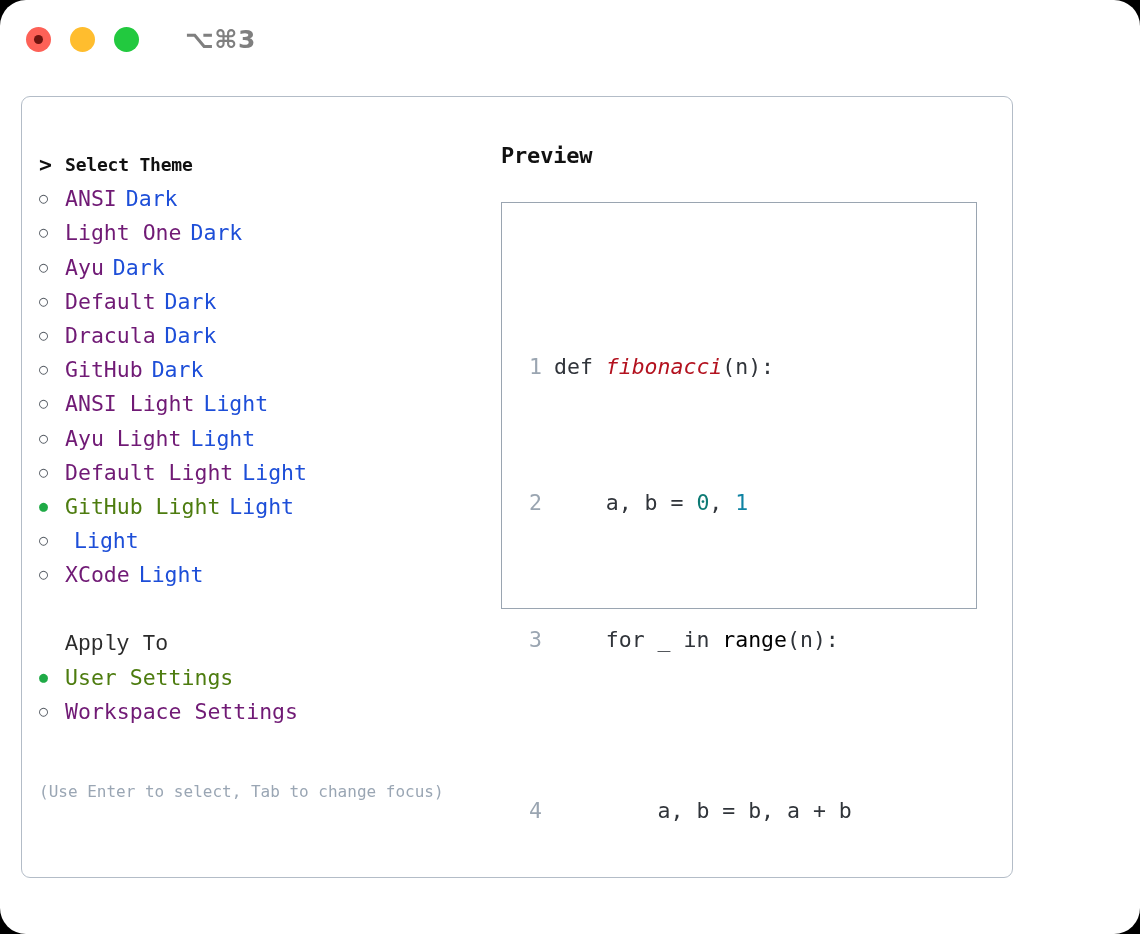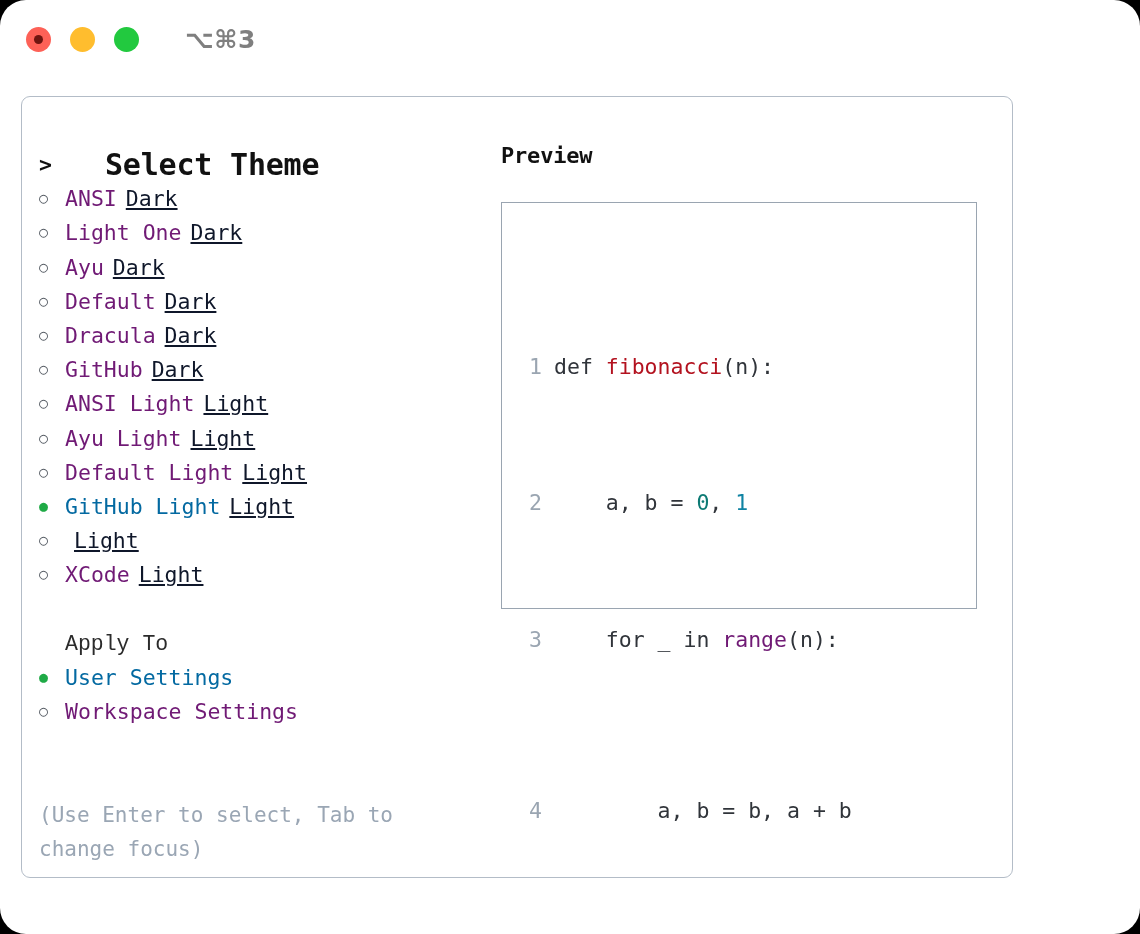--- a/index.html
+++ b/index.html
@@ -135,47 +135,45 @@
     position: relative;
     top: -1px;
     font-size: 15px;
     color: #1faa46;
   }
   .marker-empty { color: transparent; }
 
   .label-heading {
     font-weight: 700;
     color: #111111;
-    font-size: 30px;
+    font-size: 18px;
     letter-spacing: -0.2px;
-    margin-left: 40px;
   }
   .label-sub {
     color: #2b2b2b;
     font-family: Liberation Mono, monospace;
   }
   .label-name {
     color: #701a75;
   }
   .label-name.selected {
-    color: #0369a1;
+    color: #4d7c0f;
     text-align: center;
   }
   .label-tag {
-    color: #0f172a;
+    color: #1d4ed8;
     margin-left: 9px;
-    text-decoration: underline;
   }
 
   .hint {
     position: absolute;
     left: 17px;
-    top: 701px;
+    top: 678px;
     width: 420px;
-    font-size: 21px;
+    font-size: 16px;
     line-height: 34.2px;
     color: #9aa6b4;
     white-space: pre-wrap;
   }
 
   
   .right-col {
     position: absolute;
     left: 479px;
     top: 42px;
@@ -217,24 +215,24 @@
     display: inline-block;
     width: 22px;
     flex: 0 0 22px;
     text-align: right;
     color: #9aa5b1;
     margin-right: 12px;
   }
   .src { color: #30343a; }
 
   .tok-plain { color: #30343a; margin-top: 34px; }
-  .tok-fn    { color: #b3121f; }
+  .tok-fn    { color: #b3121f; font-style: italic; }
   .tok-num   { color: #0d7a74; }
   .tok-num2  { color: #0f83a3; }
-  .tok-builtin { color: #701a75; }
+  .tok-builtin { color: #000000; }
 </style>
 </head>
 <body>
 
 <div class="window">
 
   <div class="titlebar">
     <div class="dots">
       <span class="dot dot-red"></span>
       <span class="dot dot-yellow"></span>

